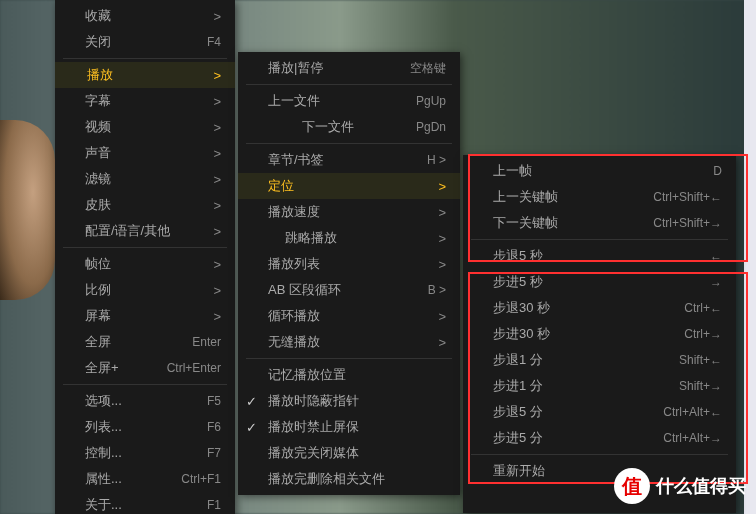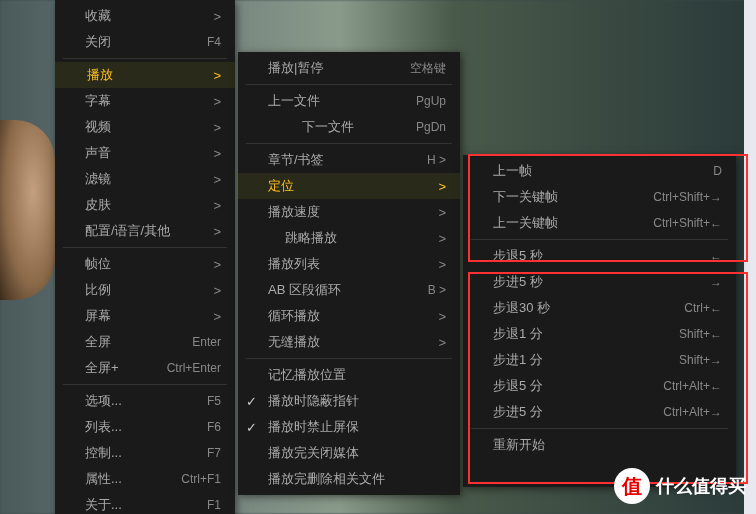--- a/index.html
+++ b/index.html
@@ -262,39 +262,43 @@
     <div class="menu-item" style="position: relative;">
       <span>播放完删除相关文件</span>
     </div>
   </div>
 <div class="menu menu3" id="menu3">
     <div class="menu-item" style="position: relative;">
       <span>上一帧</span>
       <span class="shortcut">D</span>
     </div>
     <div class="menu-item" style="position: relative;">
+      <span>上一关键帧</span>
+      <span class="shortcut">Ctrl+Shift+←</span>
+    </div>
+    <div class="menu-item" style="position: relative;">
       <span>下一关键帧</span>
       <span class="shortcut">Ctrl+Shift+→</span>
     </div>
-    <div class="menu-item" style="position: relative;">
-      <span>上一关键帧</span>
-      <span class="shortcut">Ctrl+Shift+←</span>
-    </div>
     <div class="sep"></div>
     <div class="menu-item" style="position: relative;">
       <span>步退5 秒</span>
       <span class="shortcut">←</span>
     </div>
     <div class="menu-item" style="position: relative;">
       <span>步进5 秒</span>
       <span class="shortcut">→</span>
     </div>
     <div class="menu-item" style="position: relative;">
       <span>步退30 秒</span>
       <span class="shortcut">Ctrl+←</span>
+    </div>
+    <div class="menu-item" style="position: relative;">
+      <span>步进30 秒</span>
+      <span class="shortcut">Ctrl+→</span>
     </div>
     <div class="menu-item" style="position: relative;">
       <span>步退1 分</span>
       <span class="shortcut">Shift+←</span>
     </div>
     <div class="menu-item" style="position: relative;">
       <span>步进1 分</span>
       <span class="shortcut">Shift+→</span>
     </div>
     <div class="menu-item" style="position: relative;">

